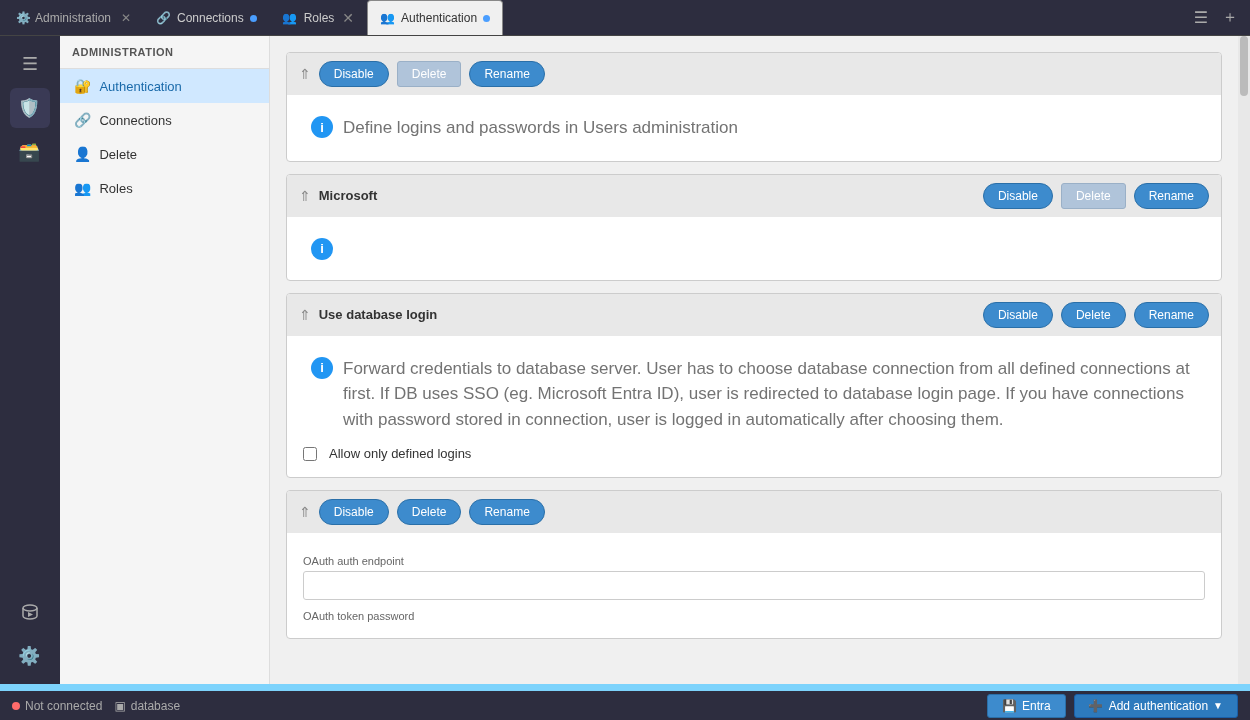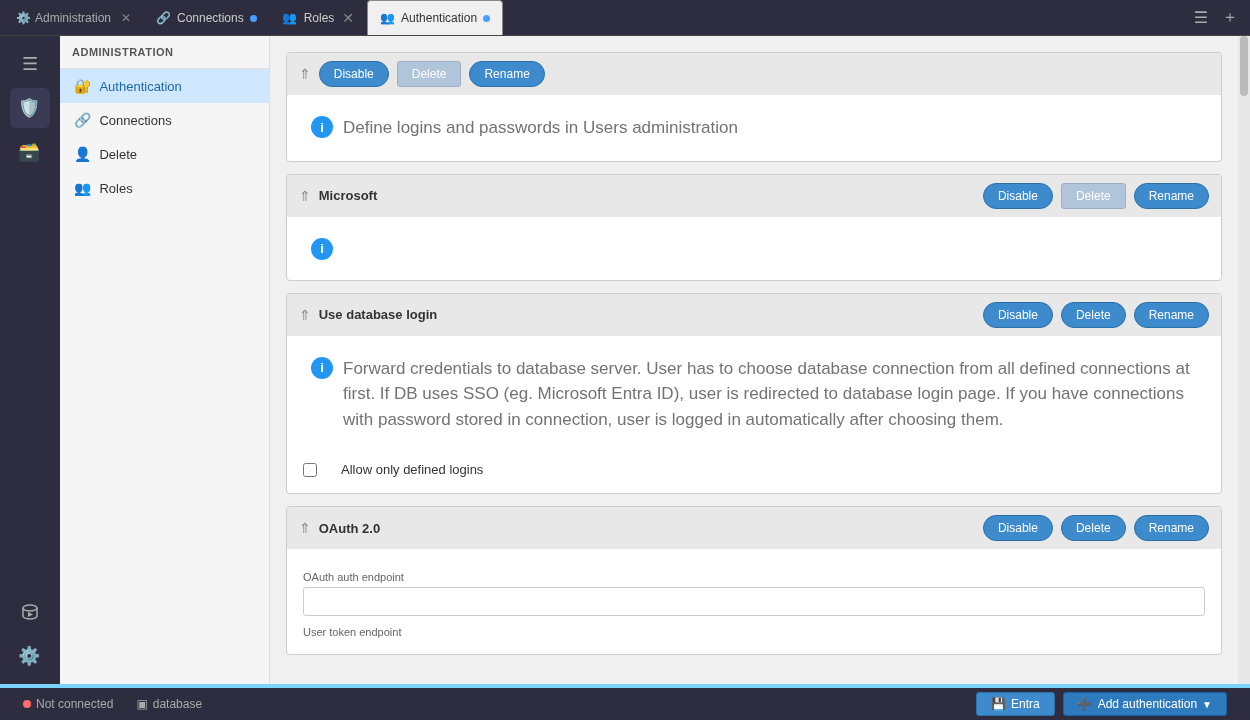--- a/index.html
+++ b/index.html
@@ -195,23 +195,22 @@
       font-weight: 700;
       font-size: 13px;
       flex-shrink: 0;
       margin-top: 1px;
     }
     .info-text { color: #737373; font-size: 17px; line-height: 1.5; }
 
     .checkbox-row {
       display: flex;
       align-items: flex-end;
-      gap: 24px;
+      gap: 12px;
       padding: 6px 0 4px 0;
-      margin-top: 16px;
     }
     .checkbox-row input[type="checkbox"] {
       width: 14px;
       height: 14px;
       cursor: pointer;
     }
     .checkbox-label { font-size: 13px; color: #333; cursor: pointer; }
 
     
     .field-label { font-size: 11px; color: #666; margin-bottom: 4px; margin-top: 10px; }
@@ -224,24 +223,24 @@
       color: #333;
       background: #fff;
     }
 
     
     .bottom-bar {
       height: 36px;
       background: #2d2d3f;
       display: flex;
       align-items: center;
-      padding: 0 23px;
-      gap: 23px;
-      flex-shrink: 0;
-      border-top: 4px solid #7dd3fc;
+      padding: 0 12px;
+      gap: 12px;
+      flex-shrink: 0;
+      border-top: 7px solid #7dd3fc;
     }
     .status-item {
       display: flex;
       align-items: center;
       gap: 5px;
       color: #aaa;
       font-size: 12px;
       cursor: pointer;
     }
     .status-dot { width: 8px; height: 8px; border-radius: 50%; }
@@ -410,29 +409,28 @@
         <div class="checkbox-row">
           <input type="checkbox" id="allow-logins-cb" style="">
           <label class="checkbox-label" for="allow-logins-cb">Allow only defined logins</label>
         </div>
       </div>
     </div>
 
     <div class="auth-section">
       <div class="auth-section-header">
         <span class="auth-section-icon">⇑</span>
-        <span class="auth-section-title">OAuth 2.0</span>
         <button class="btn btn-primary">Disable</button>
         <button class="btn btn-primary">Delete</button>
         <button class="btn btn-primary">Rename</button>
       </div>
       <div class="auth-section-body">
         <div class="field-label">OAuth auth endpoint</div>
         <input type="text" class="field-input" value="" style="">
-        <div class="field-label">User token endpoint</div>
+        <div class="field-label">OAuth token password</div>
       </div>
     </div>
 
   </div>
 
   <div class="right-scroll-area">
     <div class="scroll-thumb"></div>
   </div>
 
 </div>

